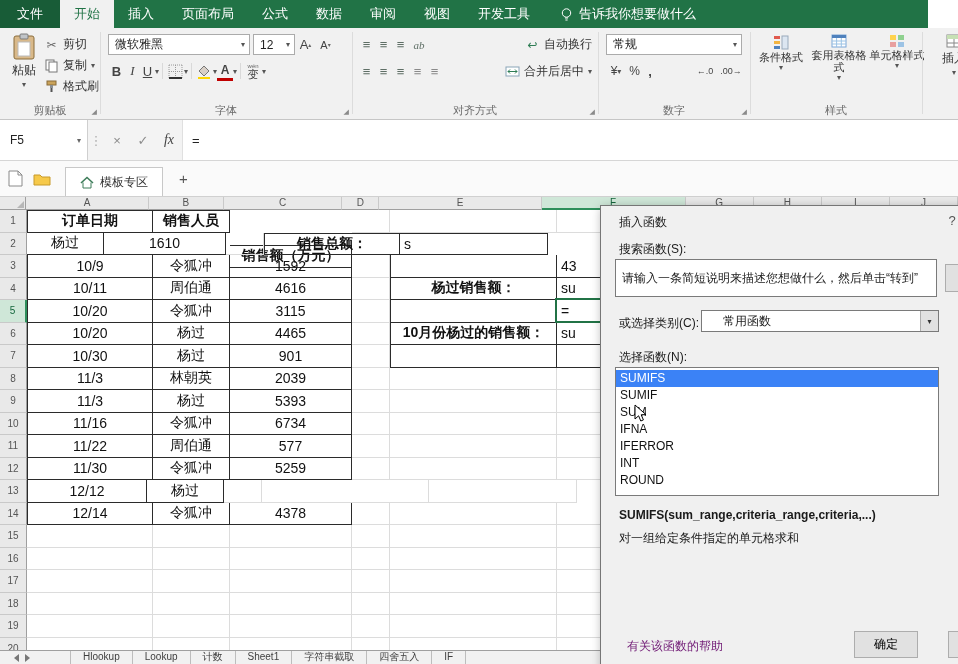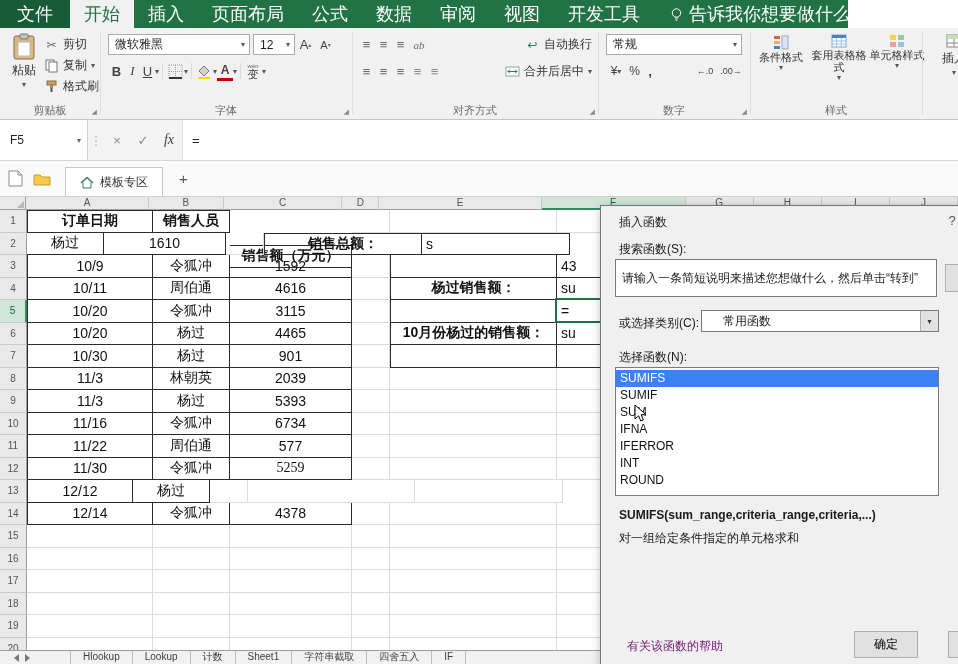--- a/index.html
+++ b/index.html
@@ -1,20 +1,20 @@
 <!DOCTYPE html>
 <html><head>
 <meta charset="utf-8">
 <style>
 *{margin:0;padding:0;box-sizing:border-box}
 html,body{overflow:hidden}
 body{width:958px;height:664px;position:relative;font-family:"Liberation Sans","DejaVu Sans",sans-serif;background:#fff;font-size:12px;color:#222}
 
 
-#ribbon-tabs{position:absolute;top:0;left:0;width:848px;height:28px;background:#217346;display:flex;color:#fff;font-size:18px}
+#ribbon-tabs{position:absolute;top:0;left:0;width:928px;height:28px;background:#217346;display:flex;color:#fff;font-size:13px}
 .rtab{padding:0 14px;display:flex;align-items:center;white-space:nowrap}
 .rtab.file{background:#185c37;padding:0 17px}
 .rtab.sel{background:#f1f1f1;color:#217346}
 #tellme{margin-left:16px;display:flex;align-items:center;gap:6px;white-space:nowrap}
 
 
 #ribbon{position:absolute;top:28px;left:0;width:958px;height:92px;background:#f1f1f1;border-bottom:1px solid #c6c6c6;color:#333}
 .gsep{position:absolute;top:4px;height:82px;width:1px;background:#dcdcdc}
 .group{position:absolute;top:0;height:91px}
 .grouplabel{position:absolute;bottom:1px;left:0;width:100%;text-align:center;font-size:11px;color:#696969}
@@ -370,21 +370,21 @@
         <div class="cell tbl bold bt" style="width: 122px; margin-top: 35px;">销售额（万元）</div>
         <div class="cell" style="width: 38px;"></div>
         <div class="cell" style="width: 167px;"></div>
         <div class="cell" style="width: 148px;"></div>
       </div>
       <div class="grow">
         <div class="rh">2</div>
         <div class="cell tbl" style="width: 77px;">杨过</div>
         <div class="cell tbl" style="width: 122px;">1610</div>
         <div class="cell" style="width: 38px;"></div>
-        <div class="cell tbl bold bl bt" style="width: 158px;">销售总额：</div>
+        <div class="cell tbl bold bl bt" style="width: 136px;">销售总额：</div>
         <div class="cell tbl fval bt" style="width: 148px;">s</div>
       </div>
       <div class="grow">
         <div class="rh">3</div>
         <div class="cell tbl bl" style="width: 126px;">10/9</div>
         <div class="cell tbl" style="width: 77px;">令狐冲</div>
         <div class="cell tbl" style="width: 122px;">1592</div>
         <div class="cell" style="width: 38px;"></div>
         <div class="cell tbl bold bl" style="width: 167px;"></div>
         <div class="cell tbl fval" style="width: 148px;">43</div>
@@ -458,28 +458,28 @@
         <div class="cell tbl" style="width: 77px;">周伯通</div>
         <div class="cell tbl" style="width: 122px;">577</div>
         <div class="cell" style="width: 38px;"></div>
         <div class="cell" style="width: 167px;"></div>
         <div class="cell" style="width: 148px;"></div>
       </div>
       <div class="grow">
         <div class="rh">12</div>
         <div class="cell tbl bl" style="width: 126px;">11/30</div>
         <div class="cell tbl" style="width: 77px;">令狐冲</div>
-        <div class="cell tbl" style="width: 122px; font-family: Liberation Serif, serif;">5259</div>
+        <div class="cell tbl" style="width: 122px;">5259</div>
         <div class="cell" style="width: 38px;"></div>
         <div class="cell" style="width: 167px;"></div>
         <div class="cell" style="width: 148px;"></div>
       </div>
       <div class="grow">
         <div class="rh">13</div>
-        <div class="cell tbl bl" style="width: 106px;">12/12</div>
+        <div class="cell tbl bl" style="width: 120px;">12/12</div>
         <div class="cell tbl" style="width: 77px;">杨过</div>
         <div class="cell" style="width: 38px;"></div>
         <div class="cell" style="width: 167px;"></div>
         <div class="cell" style="width: 148px;"></div>
       </div>
       <div class="grow">
         <div class="rh">14</div>
         <div class="cell tbl bl" style="width: 126px;">12/14</div>
         <div class="cell tbl" style="width: 77px;">令狐冲</div>
         <div class="cell tbl" style="width: 122px;">4378</div>

